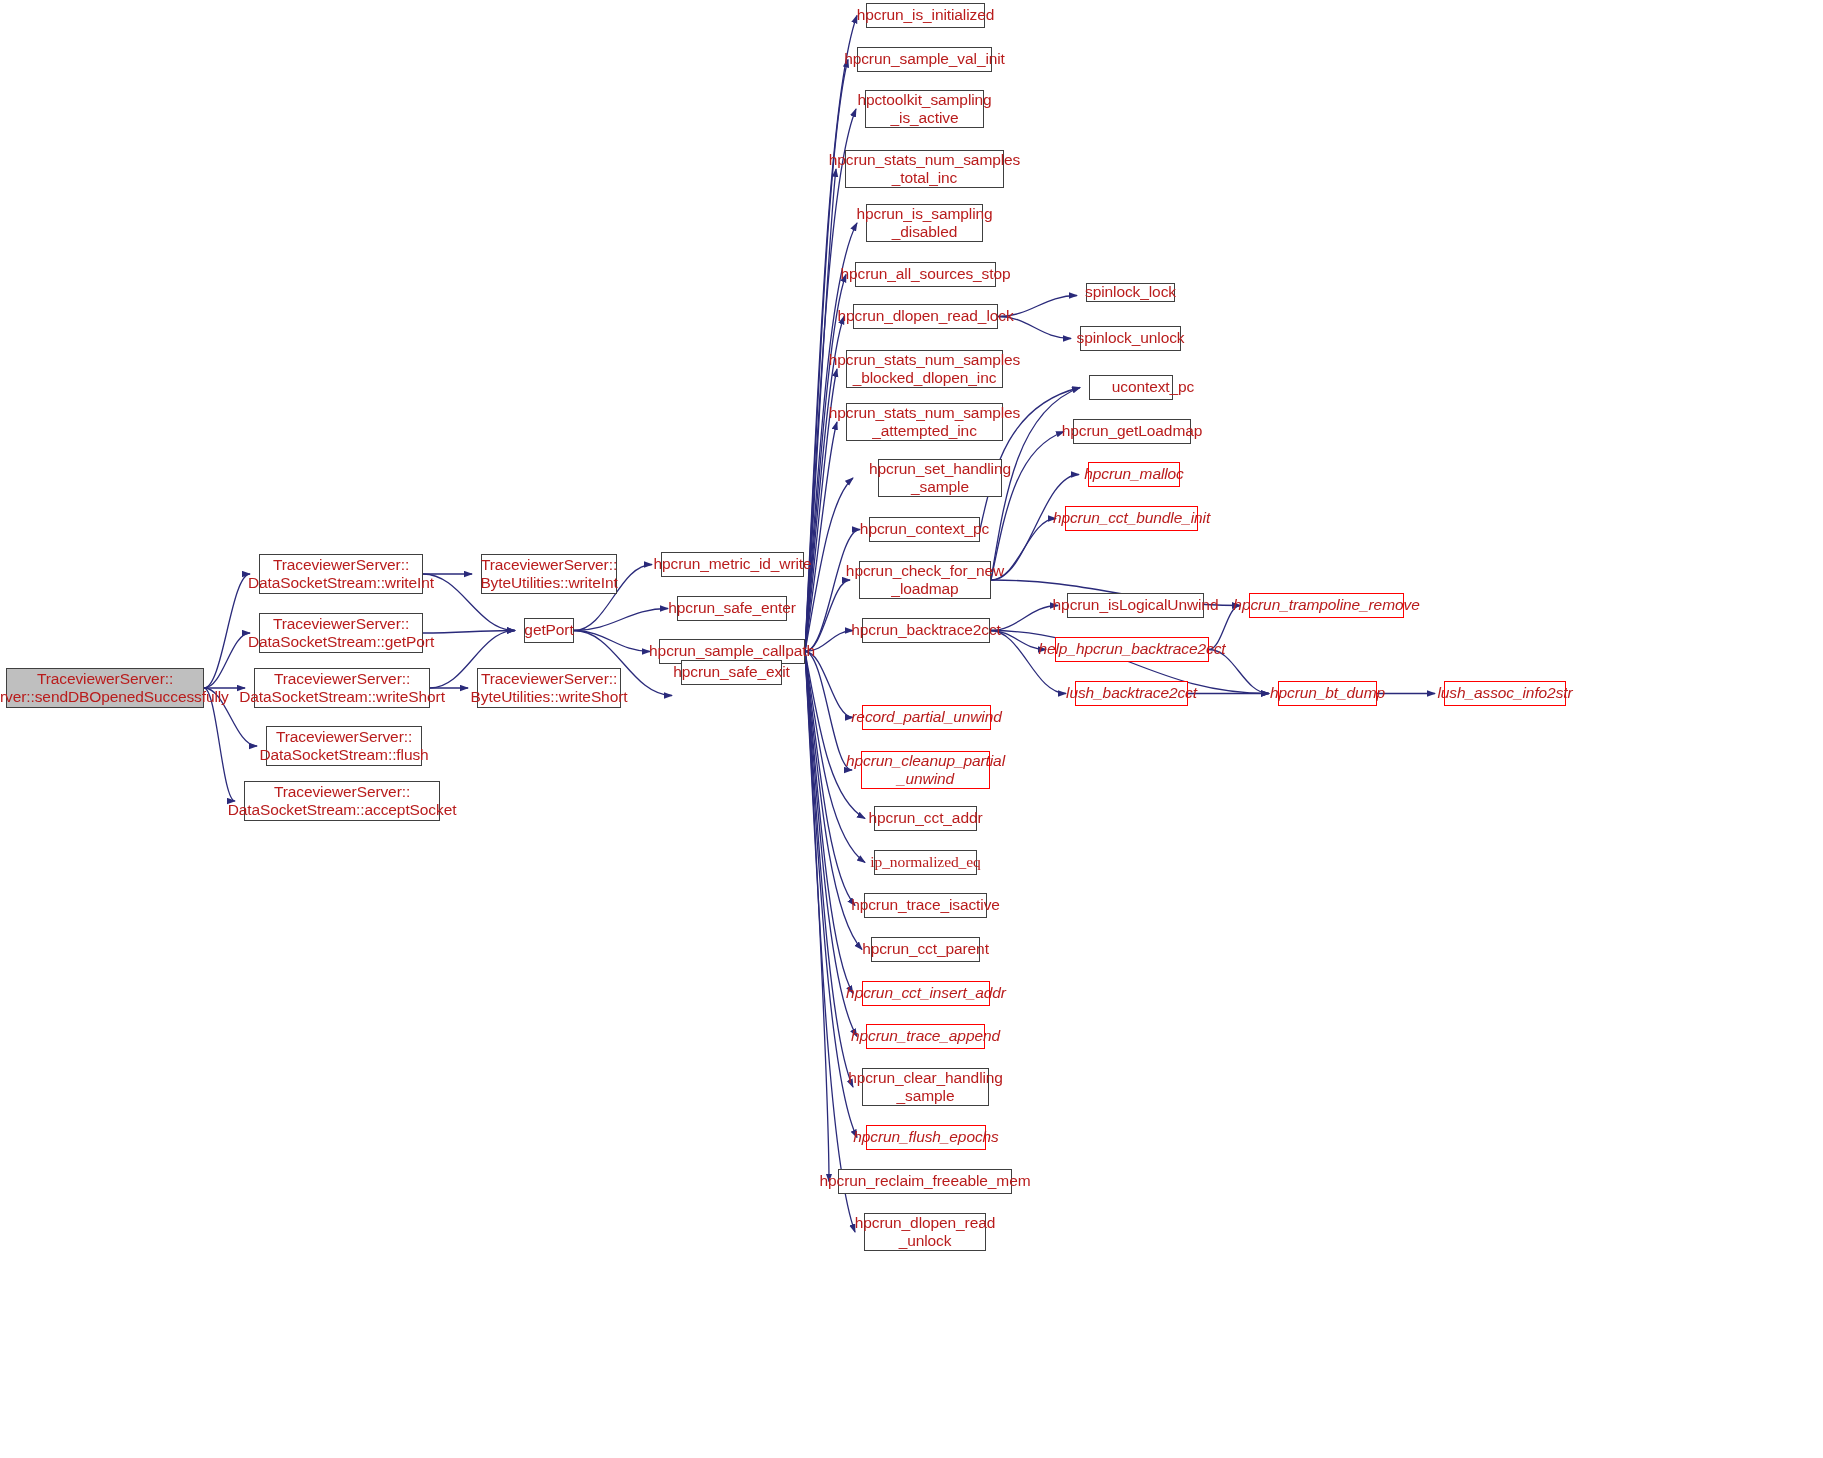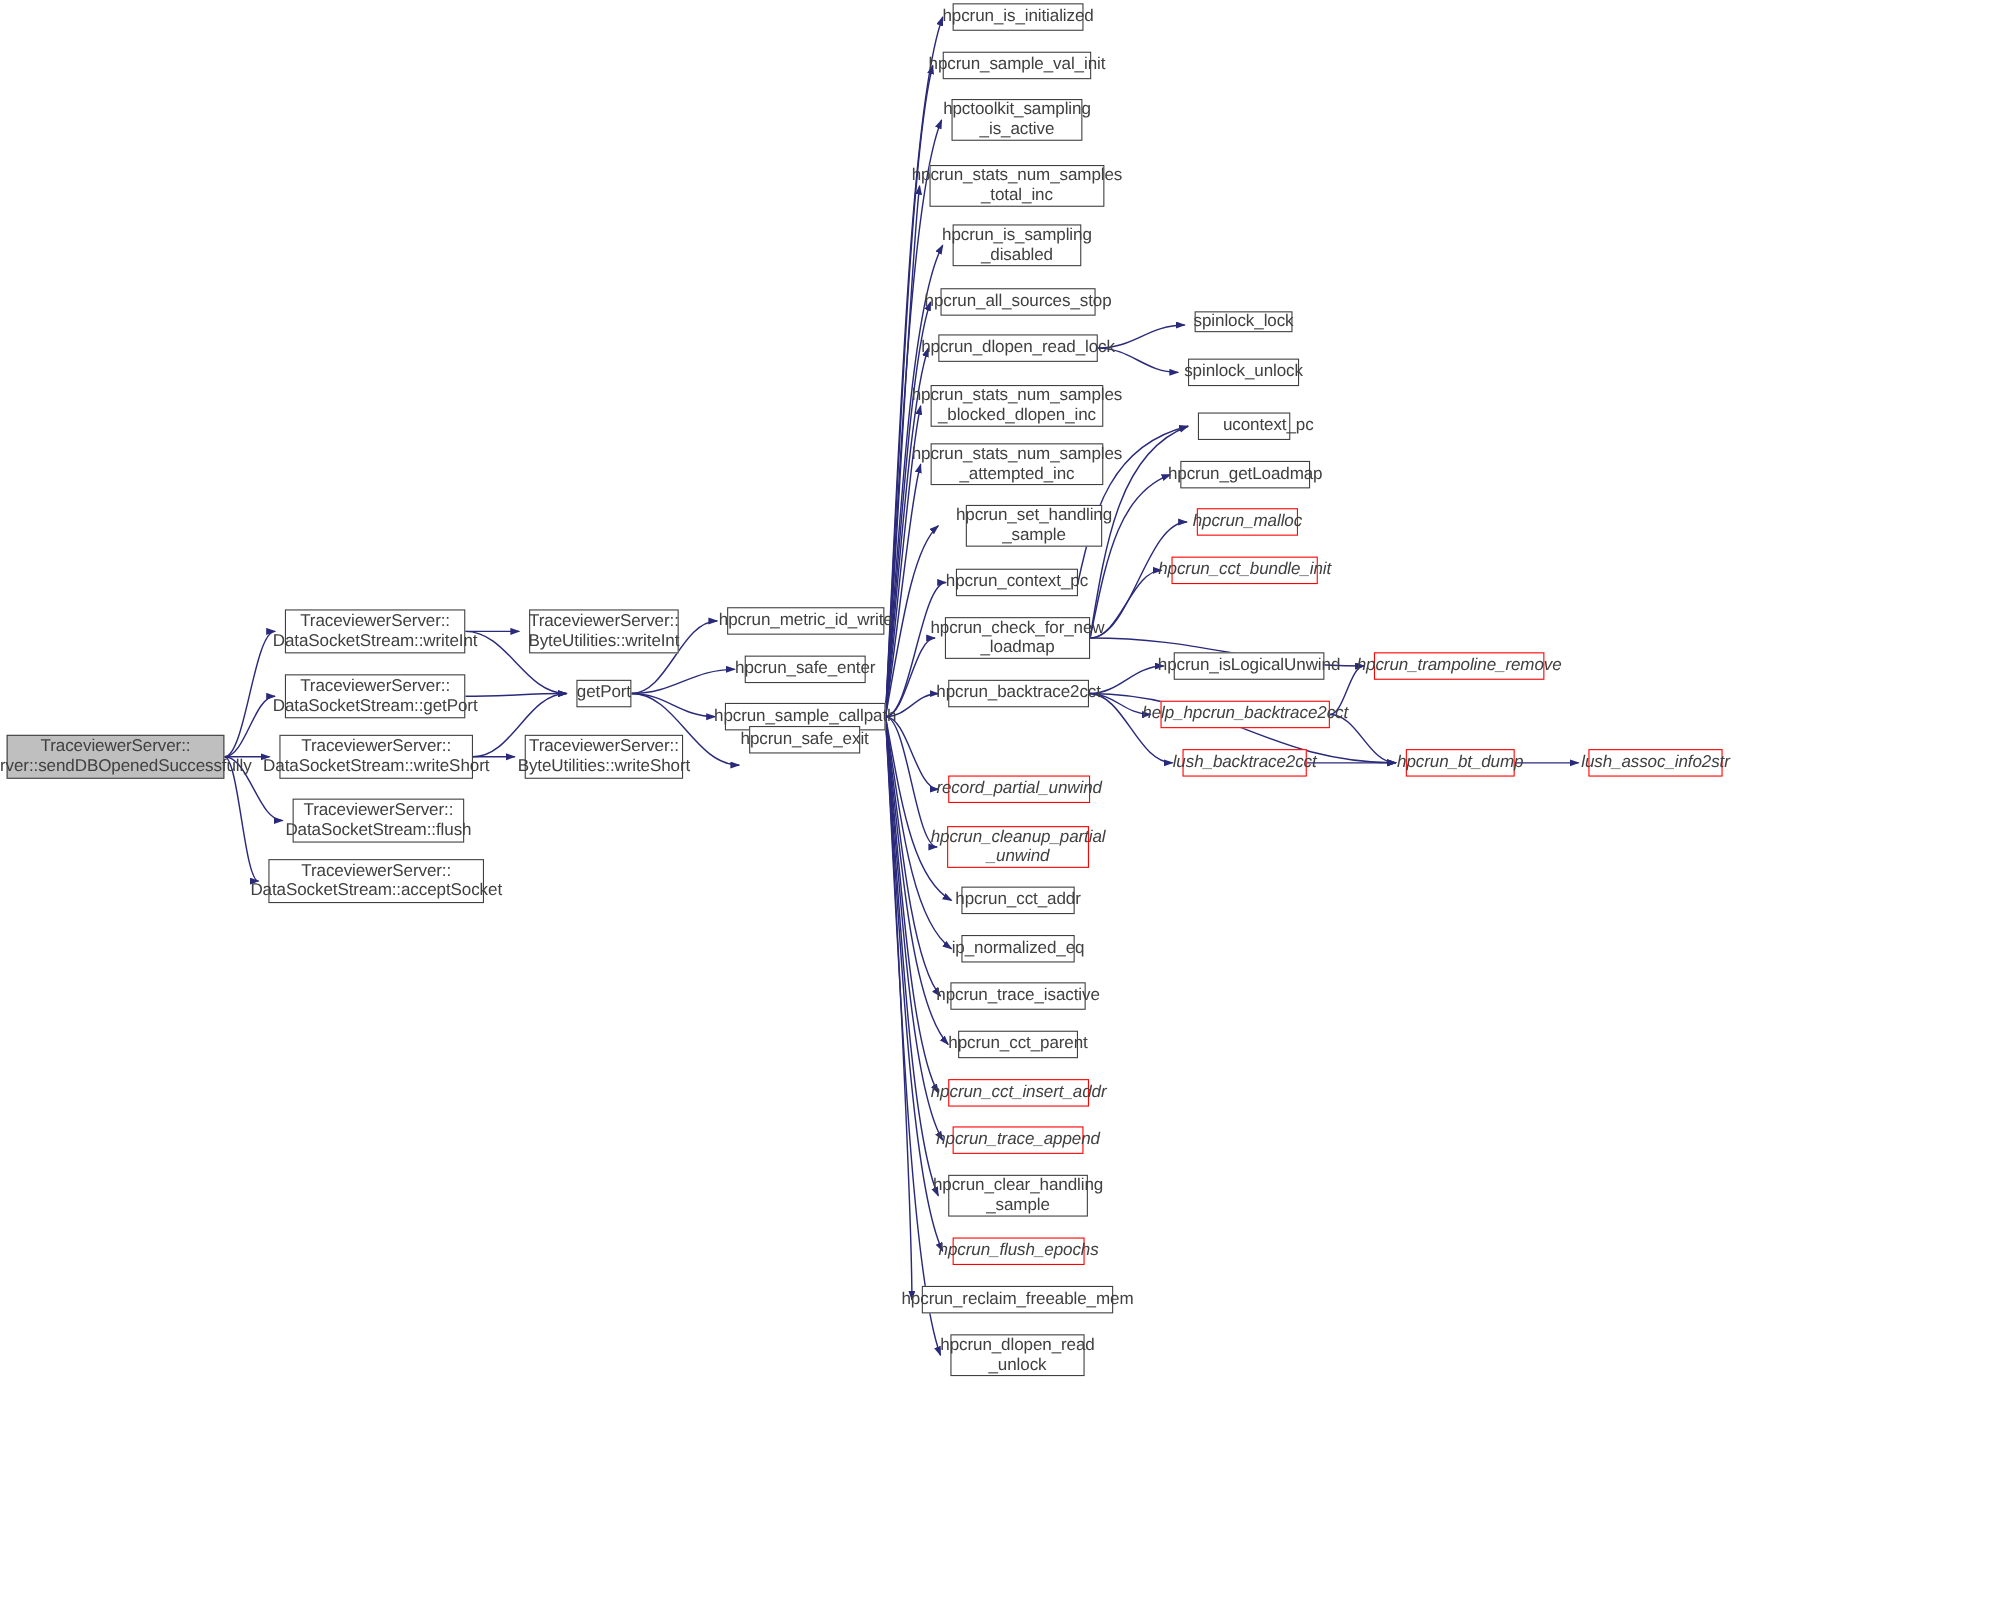--- a/index.html
+++ b/index.html
@@ -20,21 +20,21 @@
     top: 0;
     width: 1823px;
     height: 1458px;
     overflow: visible;
   }
   .node {
     position: absolute;
     box-sizing: border-box;
     border: 1px solid #404040;
     background: #ffffff;
-    color: #404040;
+    color: #b91c1c;
     font-size: 15.5px;
     line-height: 1.18;
     display: flex;
     align-items: center;
     justify-content: center;
     text-align: center;
     white-space: pre-line;
     padding: 1px 4px;
     letter-spacing: -0.1px;
   }
@@ -154,21 +154,21 @@
       <div class="node" style="left: 862px; top: 459px; width: 124px; height: 38px; margin-left: 16px;">hpcrun_set_handling
 _sample</div>
       <div class="node" style="left: 869px; top: 517px; width: 111px; height: 25px;">hpcrun_context_pc</div>
       <div class="node" style="left: 859px; top: 561px; width: 132px; height: 38px;">hpcrun_check_for_new
 _loadmap</div>
       <div class="node" style="left: 862px; top: 618px; width: 128px; height: 25px;">hpcrun_backtrace2cct</div>
       <div class="node red" style="left: 862px; top: 705px; width: 129px; height: 25px;">record_partial_unwind</div>
       <div class="node red" style="left: 861px; top: 751px; width: 129px; height: 38px;">hpcrun_cleanup_partial
 _unwind</div>
       <div class="node" style="left: 874px; top: 806px; width: 103px; height: 25px;">hpcrun_cct_addr</div>
-      <div class="node" style="left: 874px; top: 850px; width: 103px; height: 25px;">ip_normalized_eq</div>
+      <div class="node" style="left: 874px; top: 850px; width: 103px; height: 25px; font-family: Liberation Serif, serif;">ip_normalized_eq</div>
       <div class="node" style="left: 864px; top: 893px; width: 123px; height: 25px;">hpcrun_trace_isactive</div>
       <div class="node" style="left: 871px; top: 937px; width: 109px; height: 25px;">hpcrun_cct_parent</div>
       <div class="node red" style="left: 862px; top: 981px; width: 128px; height: 25px;">hpcrun_cct_insert_addr</div>
       <div class="node red" style="left: 866px; top: 1024px; width: 119px; height: 25px;">hpcrun_trace_append</div>
       <div class="node" style="left: 862px; top: 1068px; width: 127px; height: 38px;">hpcrun_clear_handling
 _sample</div>
       <div class="node red" style="left: 866px; top: 1125px; width: 120px; height: 25px;">hpcrun_flush_epochs</div>
       <div class="node" style="left: 838px; top: 1169px; width: 174px; height: 25px;">hpcrun_reclaim_freeable_mem</div>
       <div class="node" style="left: 864px; top: 1213px; width: 122px; height: 38px;">hpcrun_dlopen_read
 _unlock</div>

